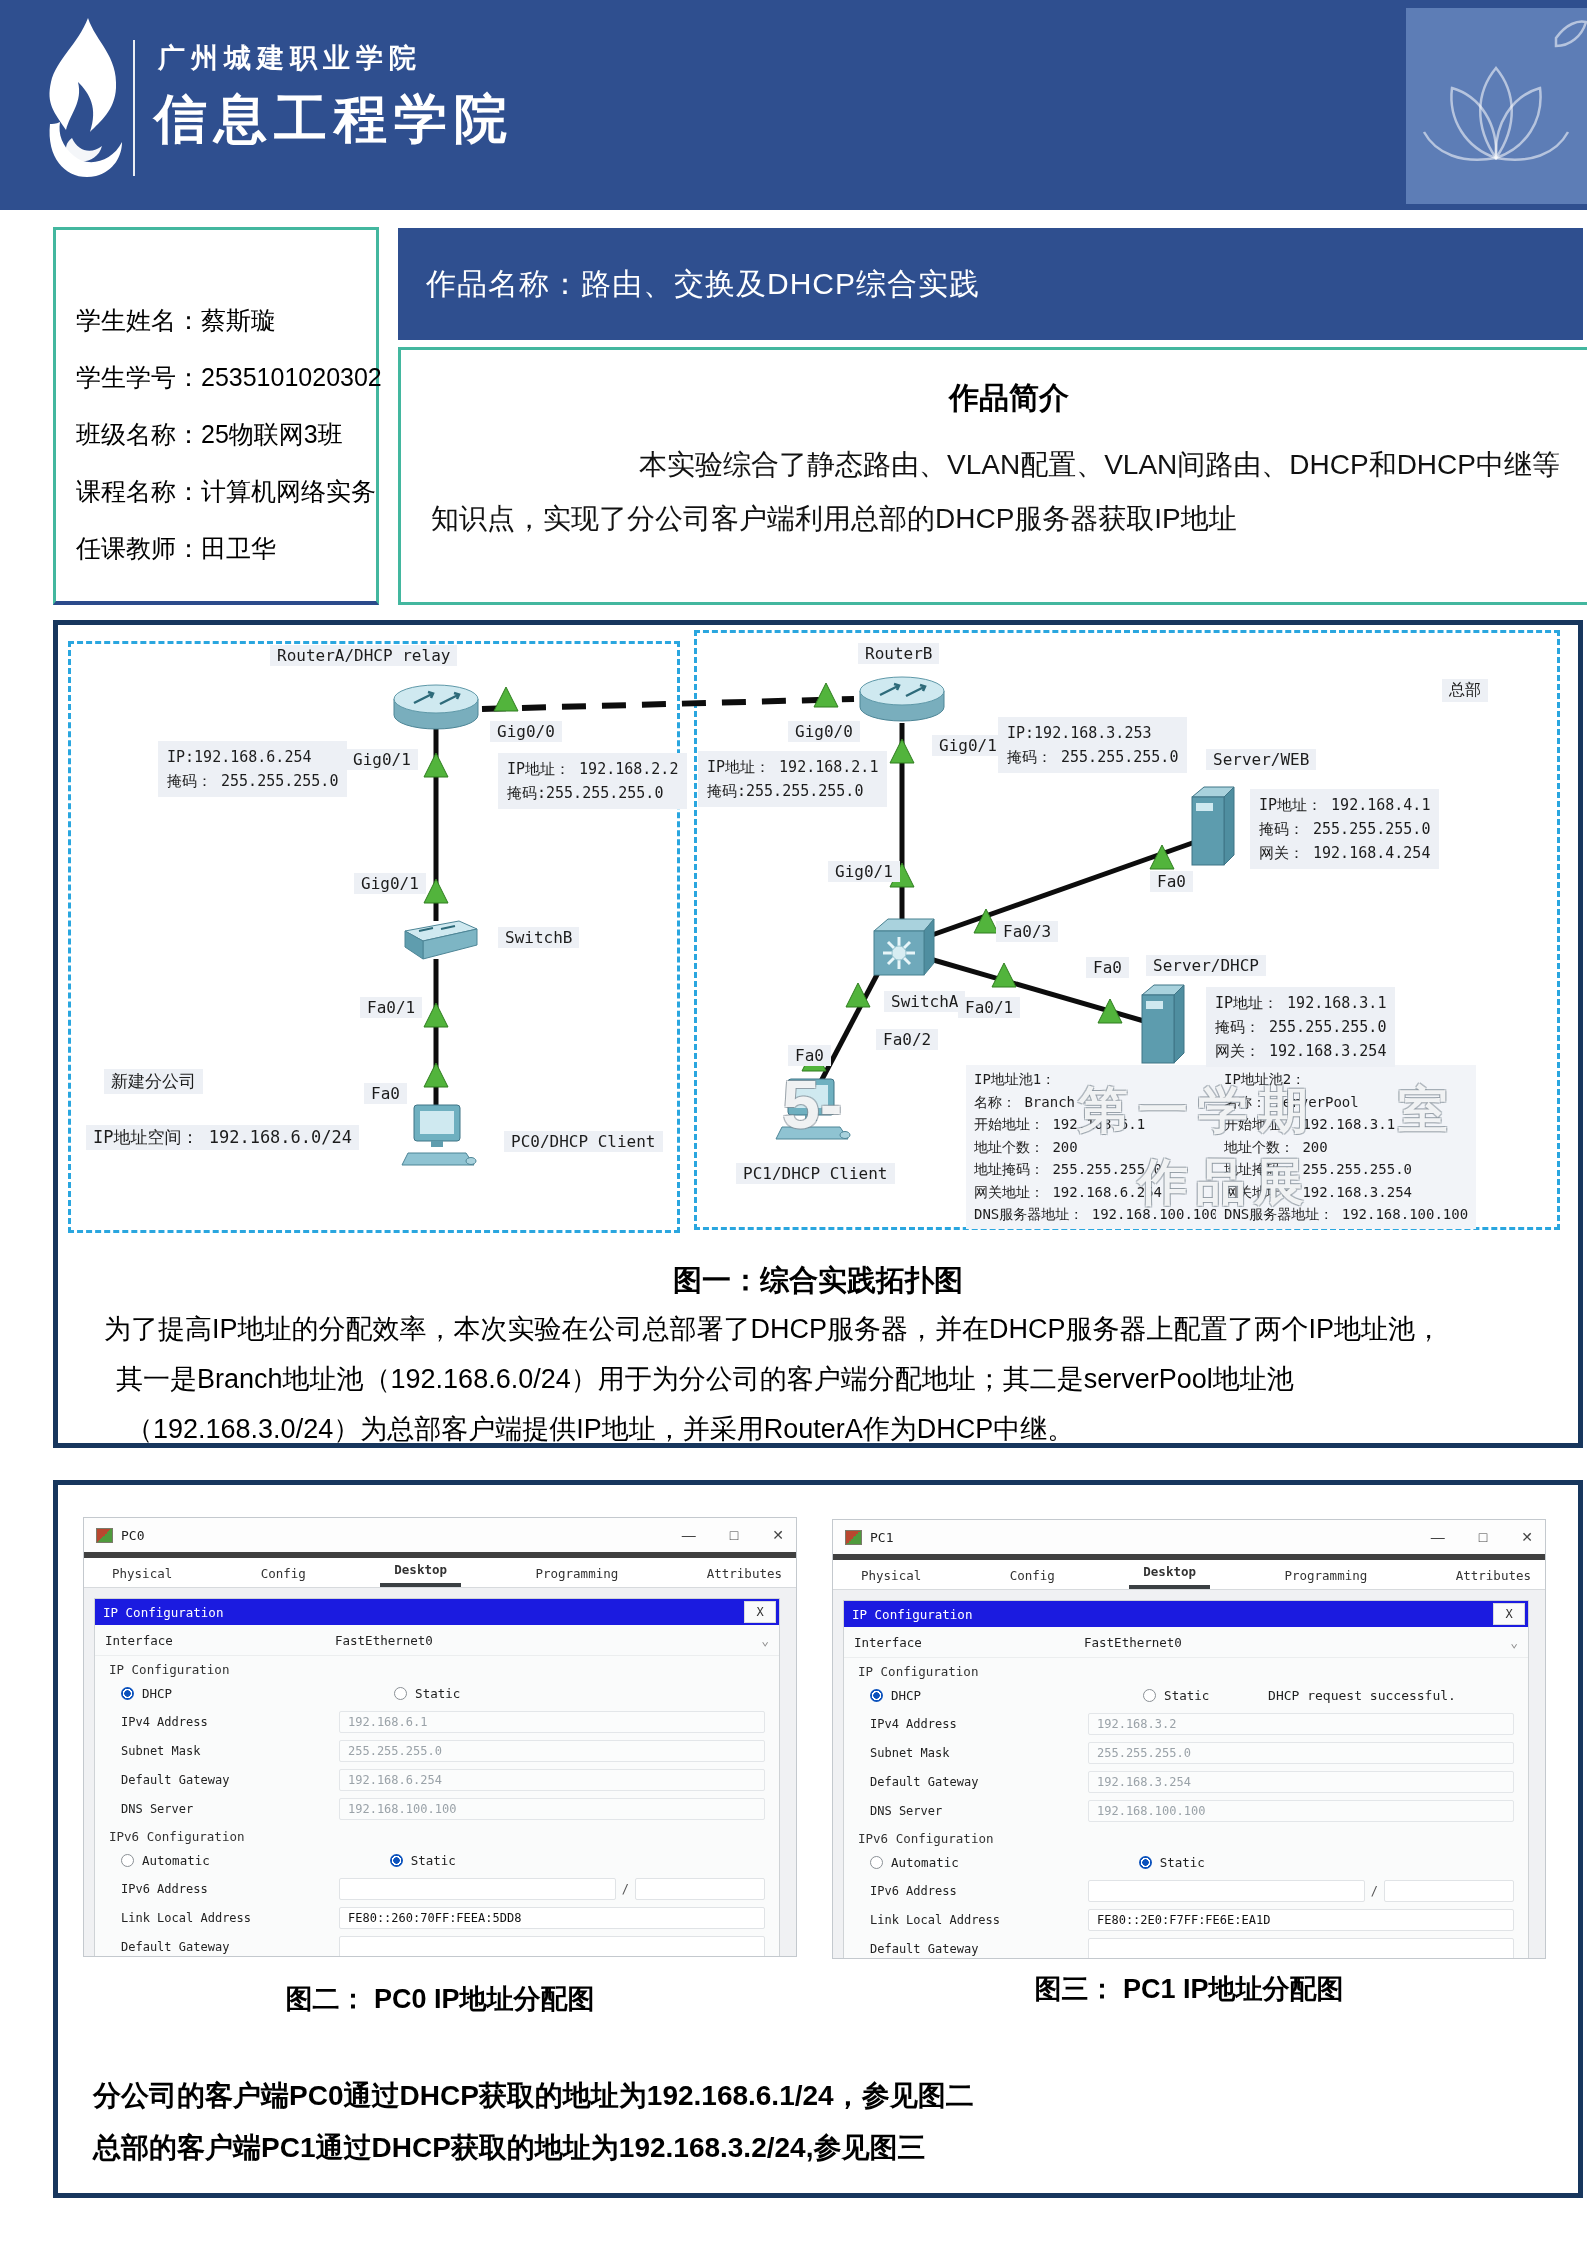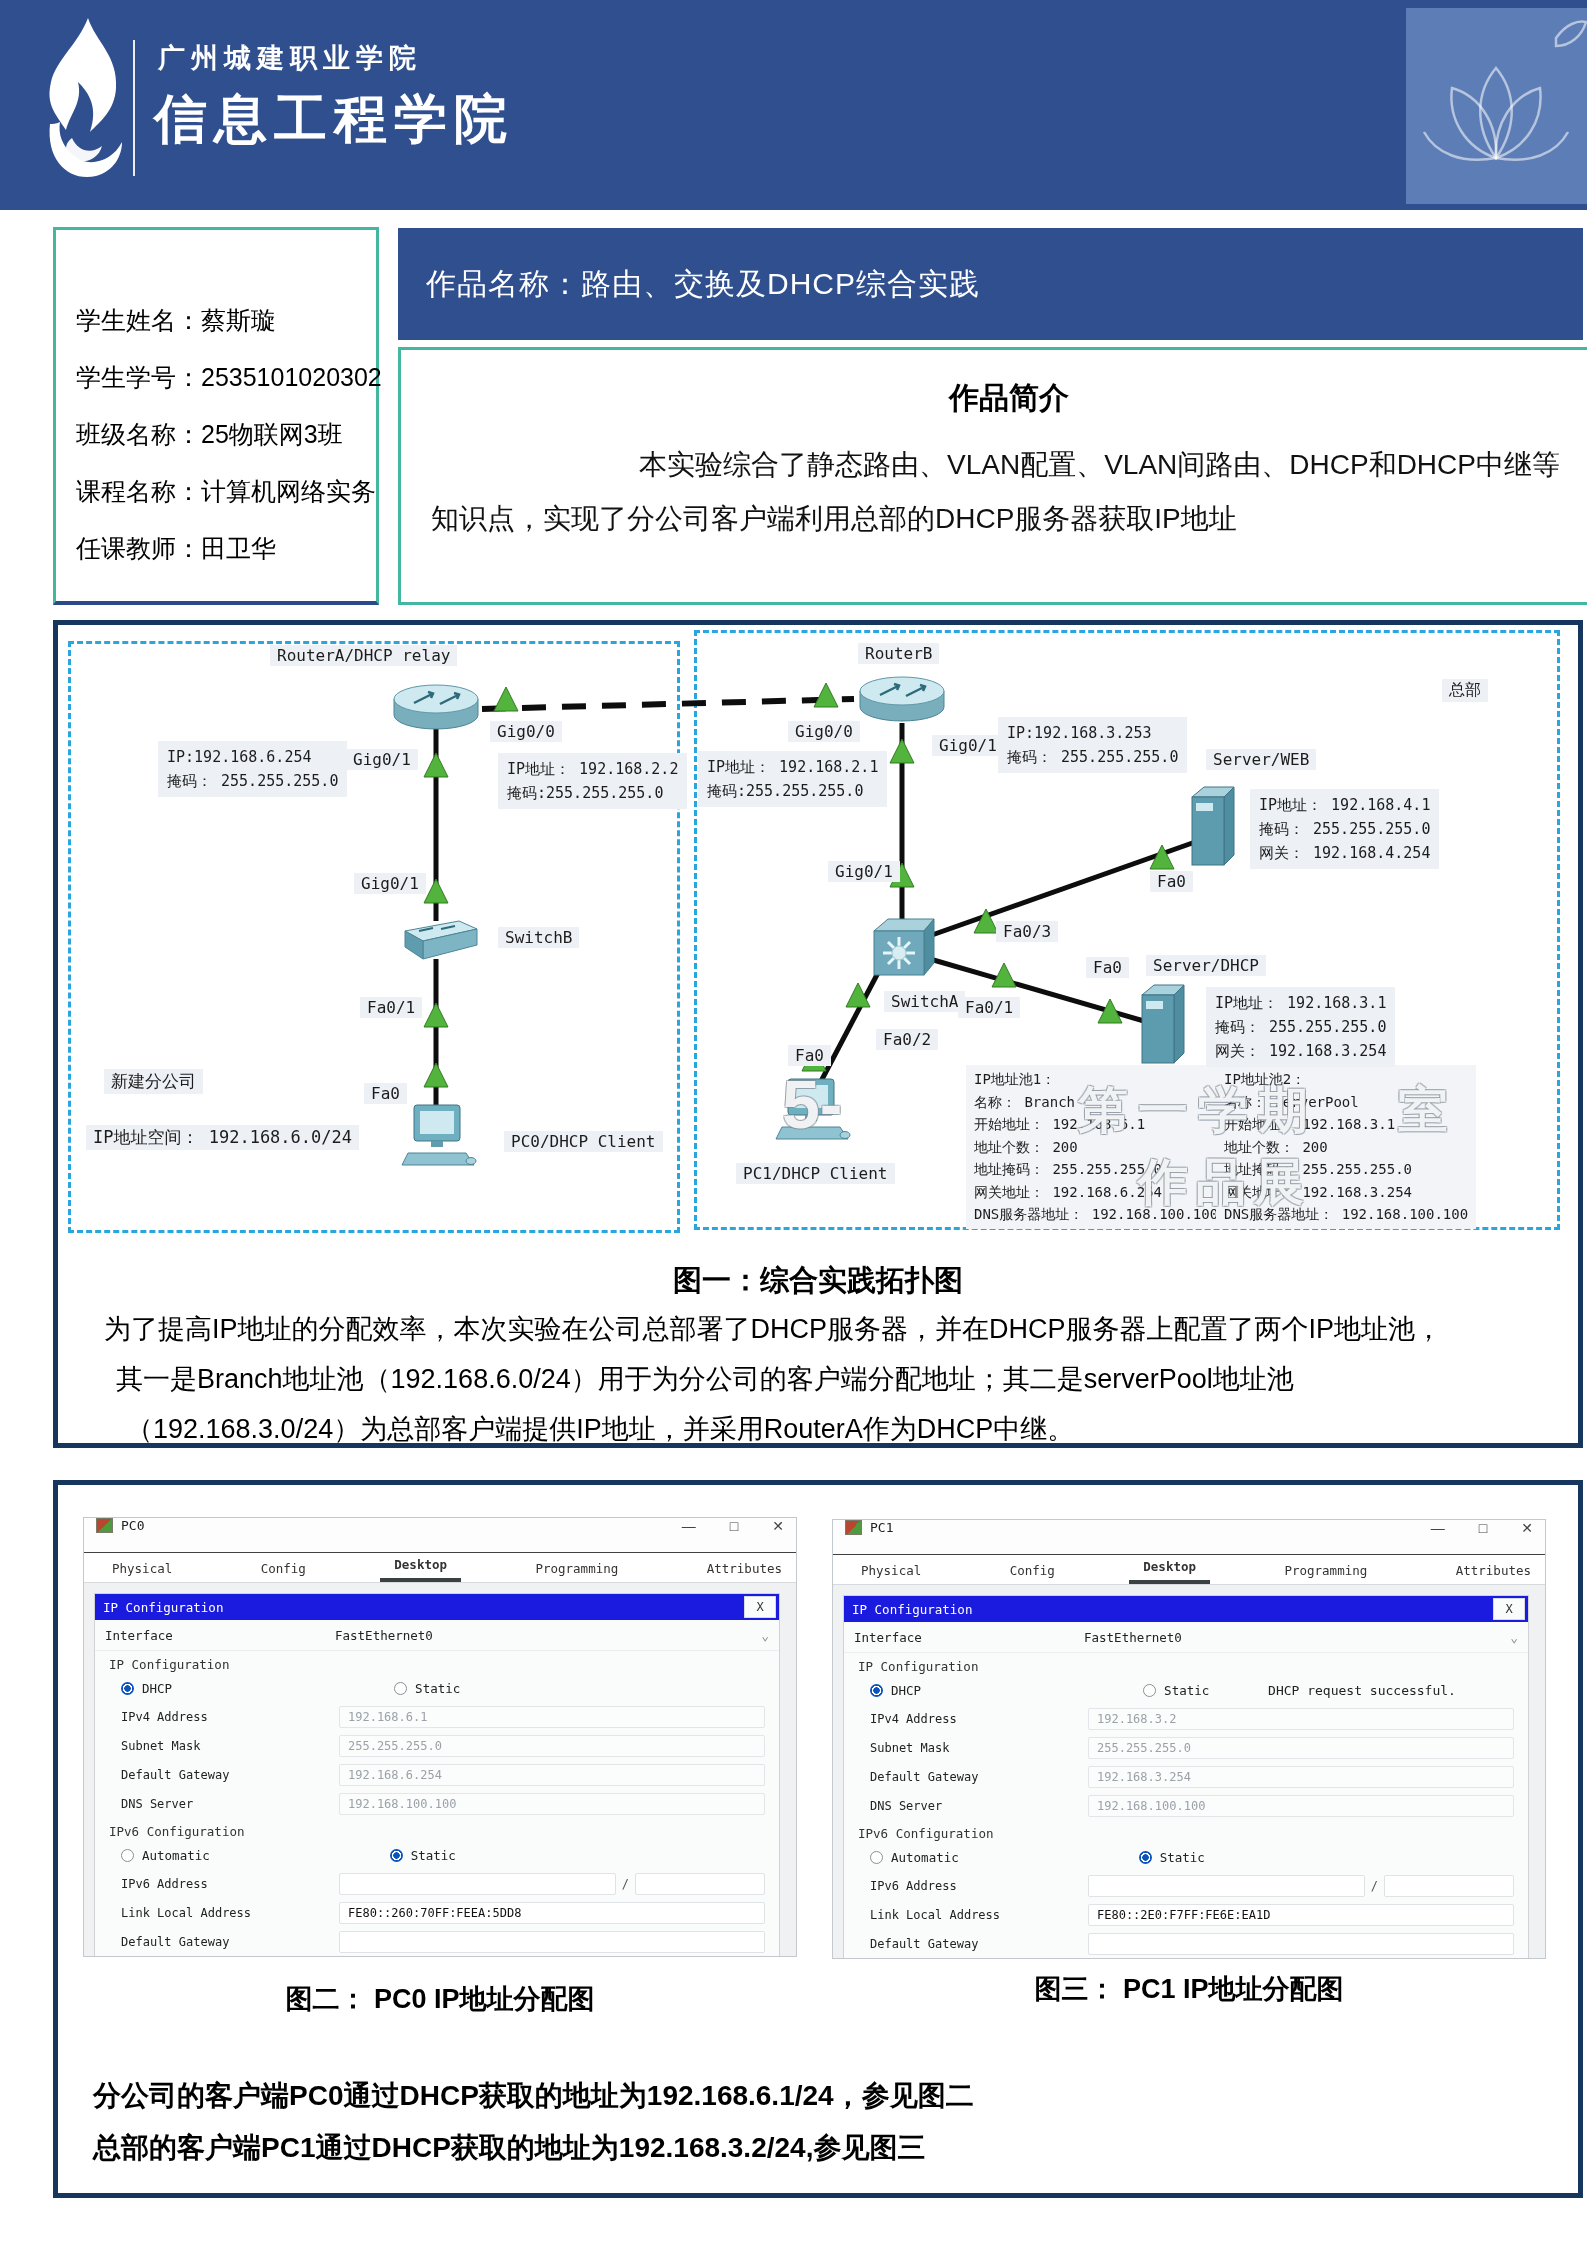--- a/index.html
+++ b/index.html
@@ -46,21 +46,21 @@
   .wm{position:absolute;z-index:9;font-weight:bold;color:rgba(255,255,255,.88);
       text-shadow:1px 1px 0 rgba(130,140,150,.55),-1px -1px 0 rgba(130,140,150,.55),
                   1px -1px 0 rgba(130,140,150,.55),-1px 1px 0 rgba(130,140,150,.55);}
 
   .fig1-caption{position:absolute;left:0;top:636px;width:100%;text-align:center;font-size:29px;font-weight:700;color:#000;}
   .para-line{position:absolute;font-size:27px;font-weight:500;color:#000;white-space:nowrap;margin-left:16px;}
 
   
   .pt-window{position:absolute;width:714px;height:440px;background:#f0f1f3;border:1px solid #c4c9ce;
              box-sizing:border-box;overflow:hidden;font-family:"DejaVu Sans Mono",monospace;}
-  .pt-titlebar{height:34px;background:#fdfdfd;border-bottom:1px solid #404040;display:flex;padding:0 12px;}
+  .pt-titlebar{height:34px;background:#fdfdfd;border-bottom:6px solid #404040;display:flex;align-items:center;padding:0 12px;}
   .pt-appicon{width:15px;height:13px;background:linear-gradient(135deg,#b9472f 0 50%,#4f9a3c 50% 100%);
               border:1px solid #7a7a6a;margin-right:8px;}
   .pt-title{font-size:13px;color:#222;}
   .pt-controls{margin-left:auto;display:flex;gap:34px;color:#444;font-size:14px;font-family:"Liberation Sans",sans-serif;}
   .pt-controls span{cursor:default;}
   .pt-tabs{height:29px;background:#ffffff;border-bottom:1px solid #d7dadd;display:flex;align-items:flex-end;padding-left:14px;gap:4px;justify-content:space-between;}
   .pt-tab{font-size:12.5px;color:#333;padding:5px 14px 6px;position:relative;}
   .pt-tab.active{border-bottom:4px solid #3b4043;font-weight:bold;}
   .pt-content{padding:10px 16px 0 10px;}
   .pt-dialog{background:#fafbfb;border:1px solid #cfd3d6;height:372px;overflow:hidden;}

